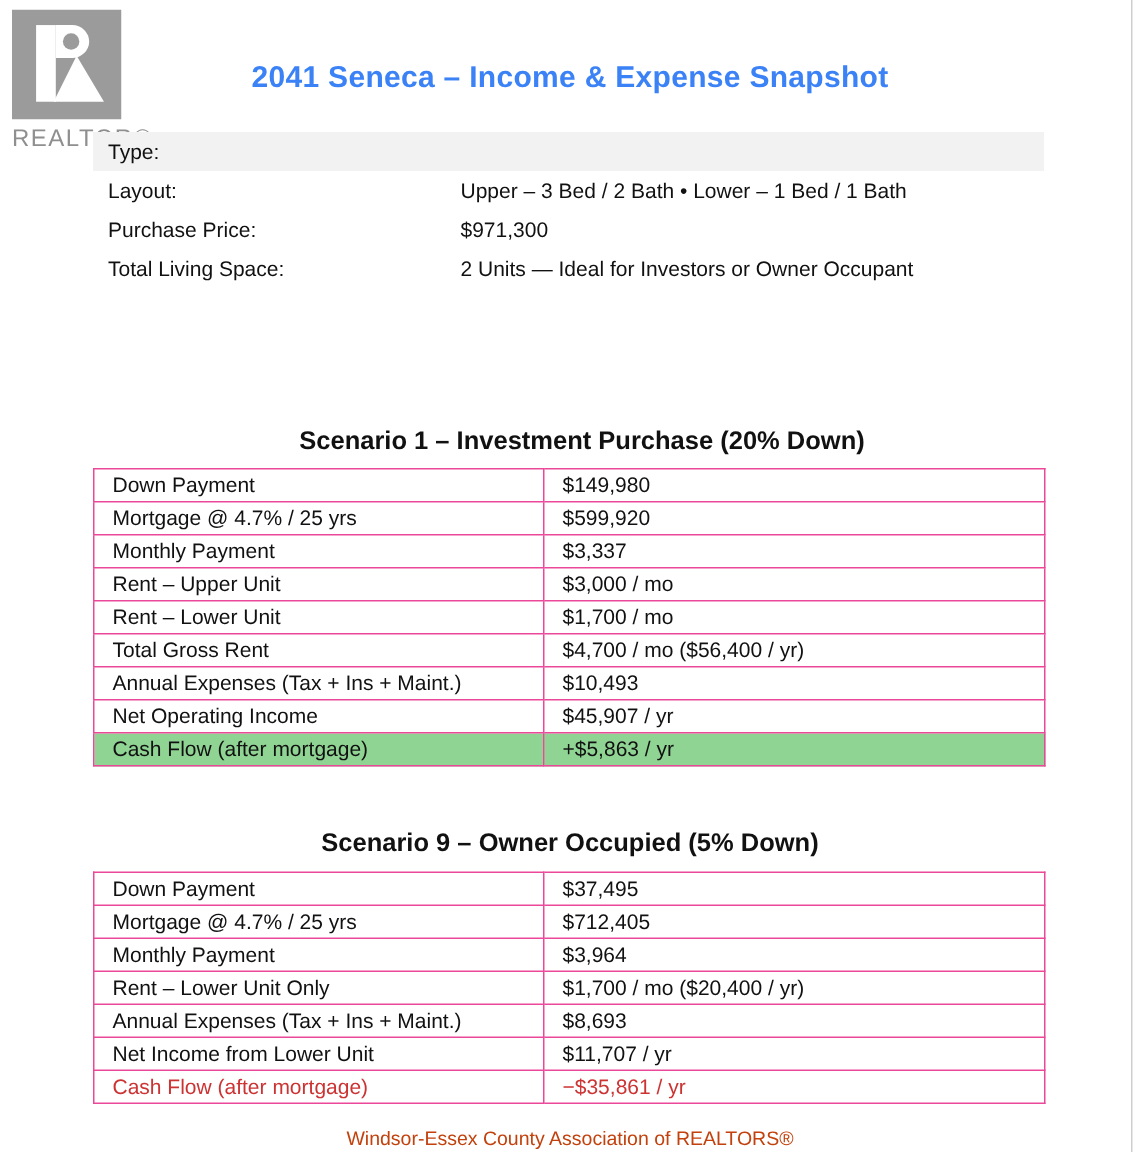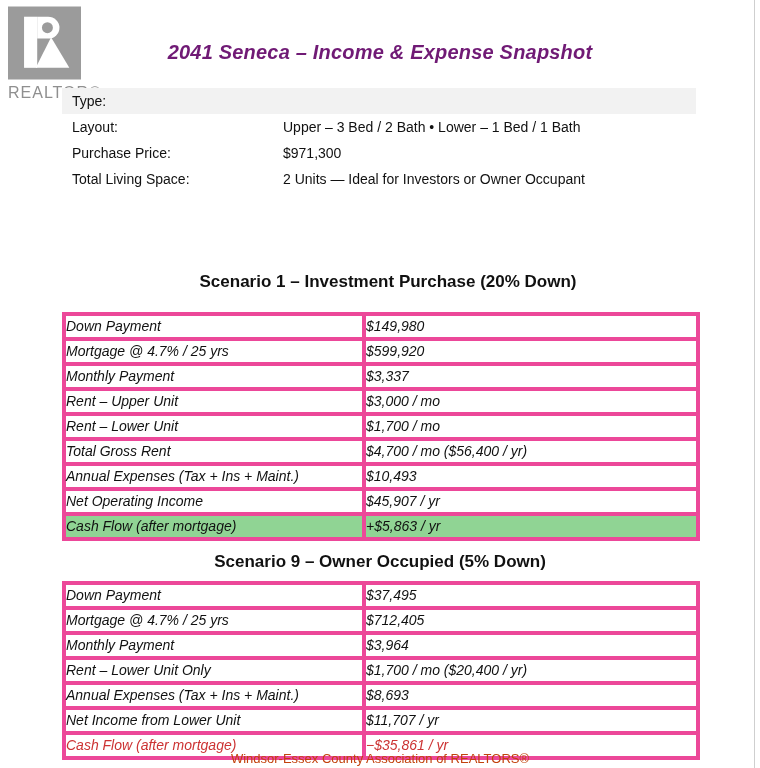--- a/index.html
+++ b/index.html
@@ -23,58 +23,56 @@
     color: #8f8f8f;
     font-weight: 400;
     white-space: nowrap;
   }
 
   
   .page-title {
     position: absolute; top: 41px; left: 0; right: 0;
     text-align: center;
     font-size: 20px; font-weight: bold;
-    color: #701a75;
+    color: #3b82f6;
     letter-spacing: 0.2px;
-    font-style: italic;
   }
 
   
   .details { position: absolute; top: 88px; left: 62px; width: 634px; font-size: 14px; }
-  .drow { display: flex; height: 26px; line-height: 26px; }
+  .drow { display: flex; height: 26px; line-height: 26px; gap: 24px; }
   .drow.shaded { background: #f2f2f2; }
   .dlabel { width: 221px; padding-left: 10px; }
   .dvalue { flex: 1; }
 
   
   .scenario-heading {
     position: absolute; left: 0; right: 0;
     text-align: center;
     font-size: 17px; font-weight: bold; color: #111111;
   }
-  .h1pos { top: 272px; padding-left: 16px; }
+  .h1pos { top: 284px; padding-left: 16px; }
   .h2pos { top: 552px; }
 
   
   table.sc {
     position: absolute; left: 62px; width: 634px;
     border-collapse: collapse;
     font-size: 14px;
     table-layout: fixed;
   }
   .t1pos { top: 312px; }
   .t2pos { top: 581px; }
   table.sc td {
-    border: 4px solid #ec4899;
+    border: 1px solid #ec4899;
     height: 22px;
-    padding: 0 0 0 0;
+    padding: 0 0 0 12px;
     line-height: 21px;
     vertical-align: middle;
     background: #ffffff;
-    font-style: italic;
   }
   table.sc col.c1 { width: 300px; }
   table.sc col.c2 { width: 334px; }
   tr.row-positive td { background: #90d494; }
   tr.row-negative td { color: #cc3333; }
 
   
   .footer {
     position: absolute; top: 751px; left: 0; right: 0;
     text-align: center;

